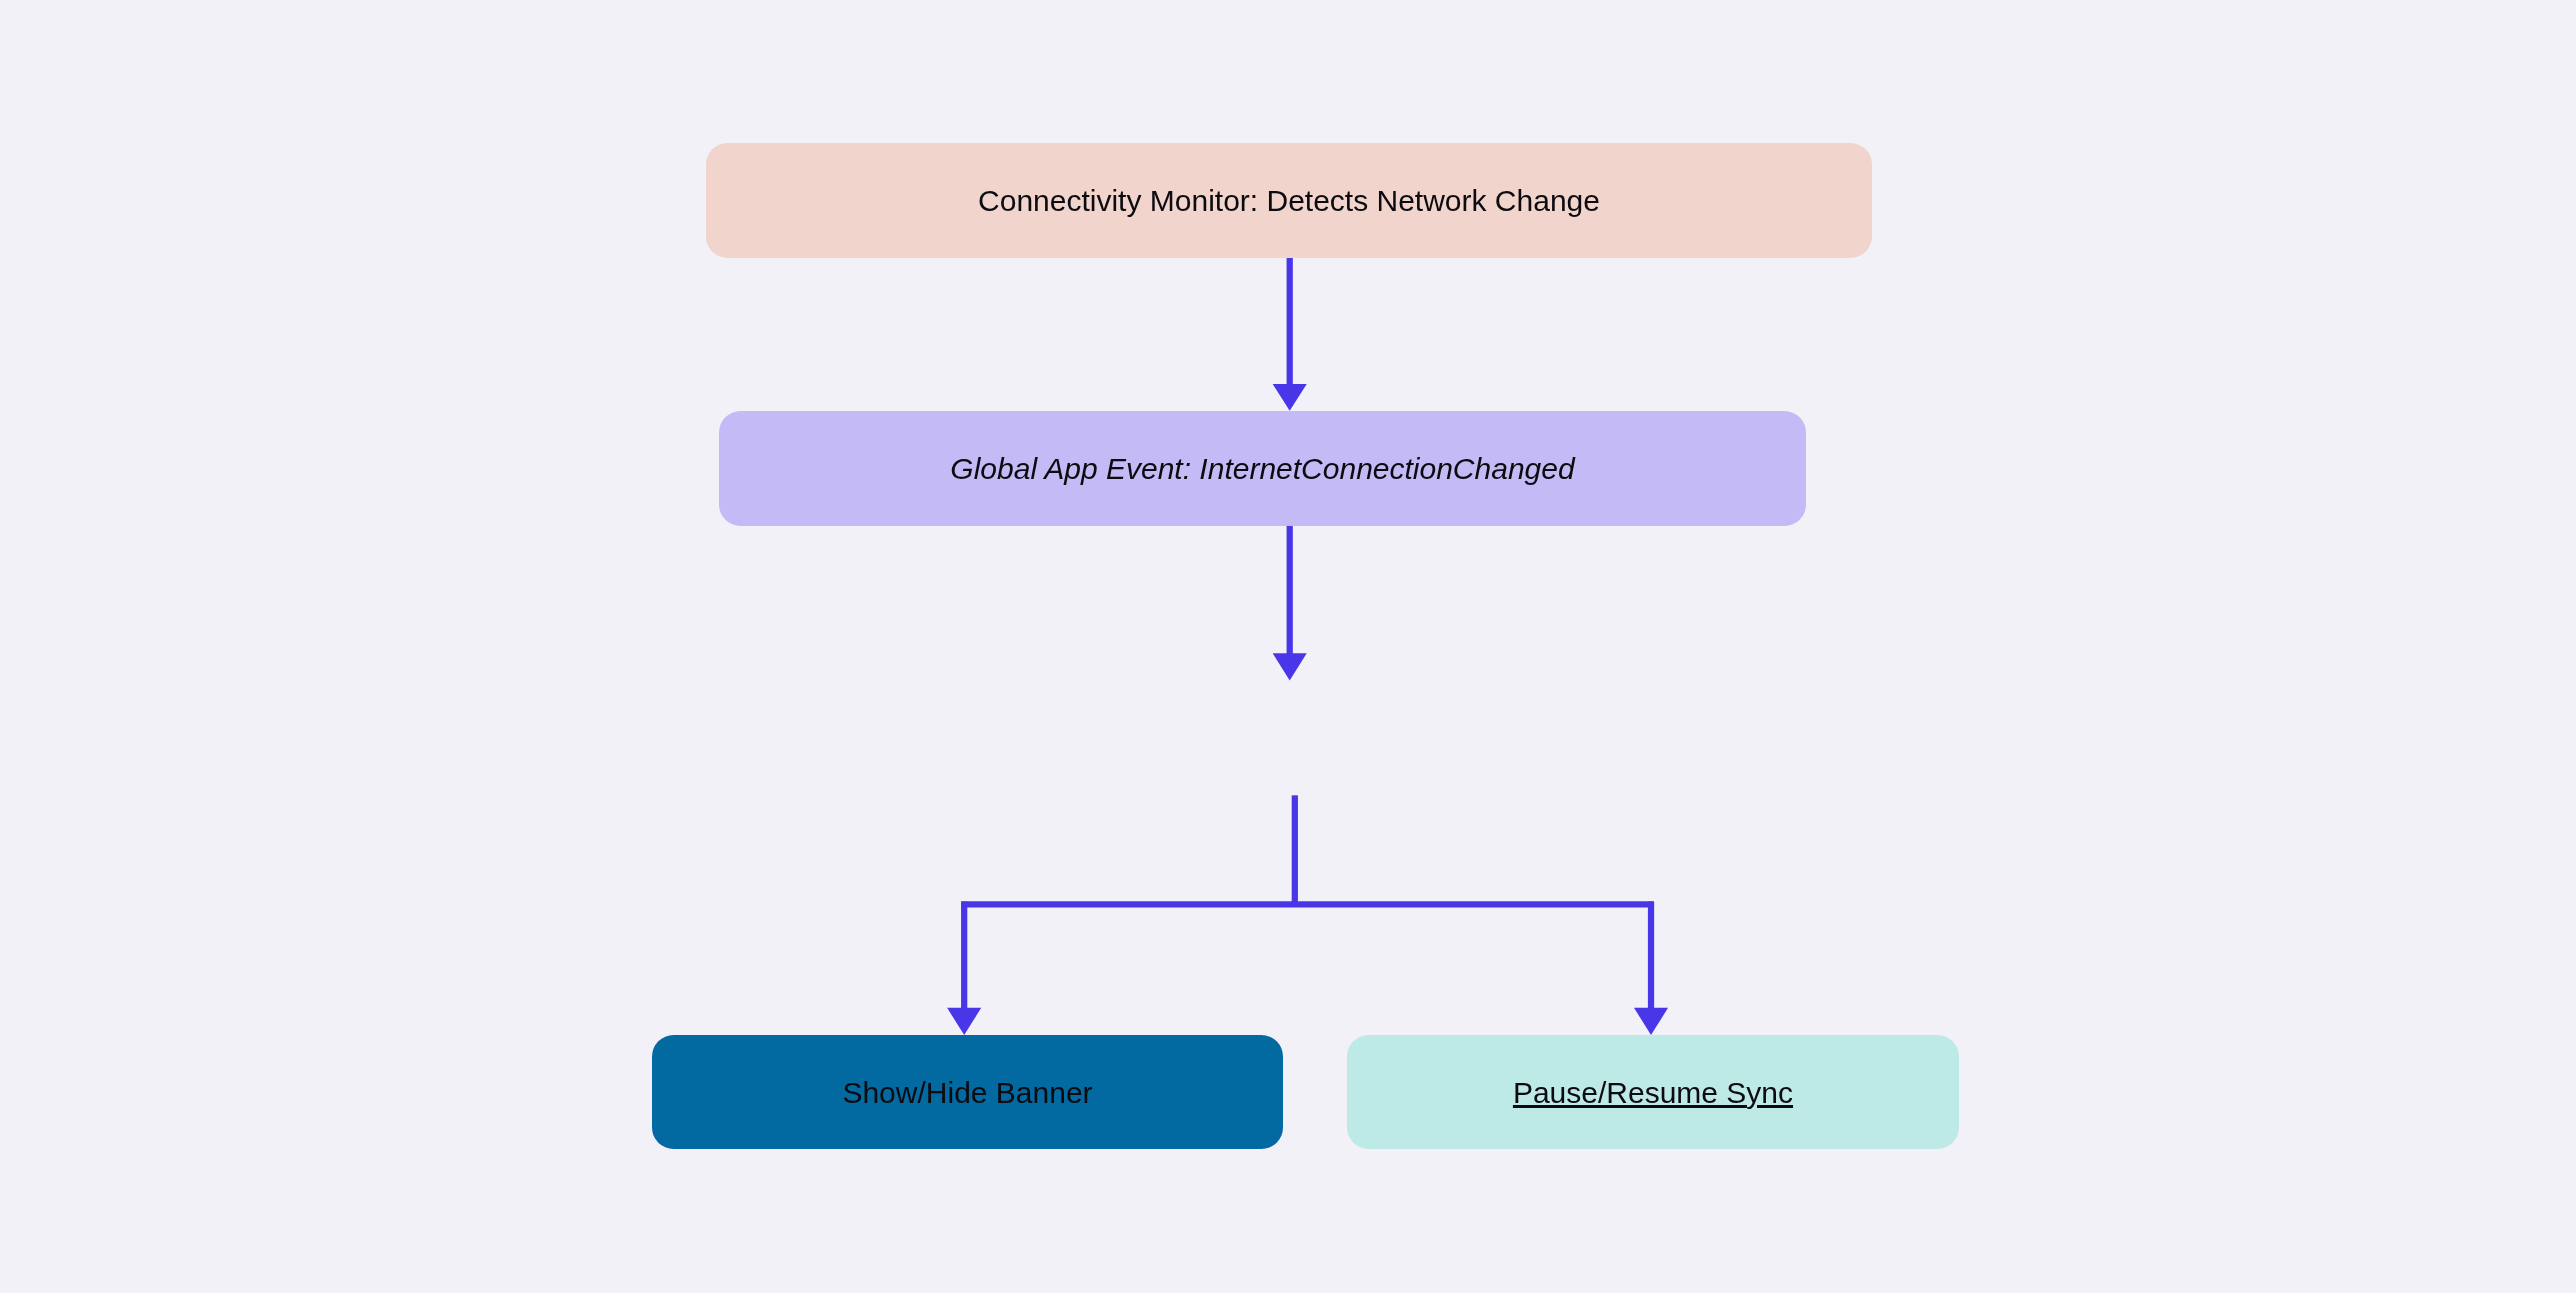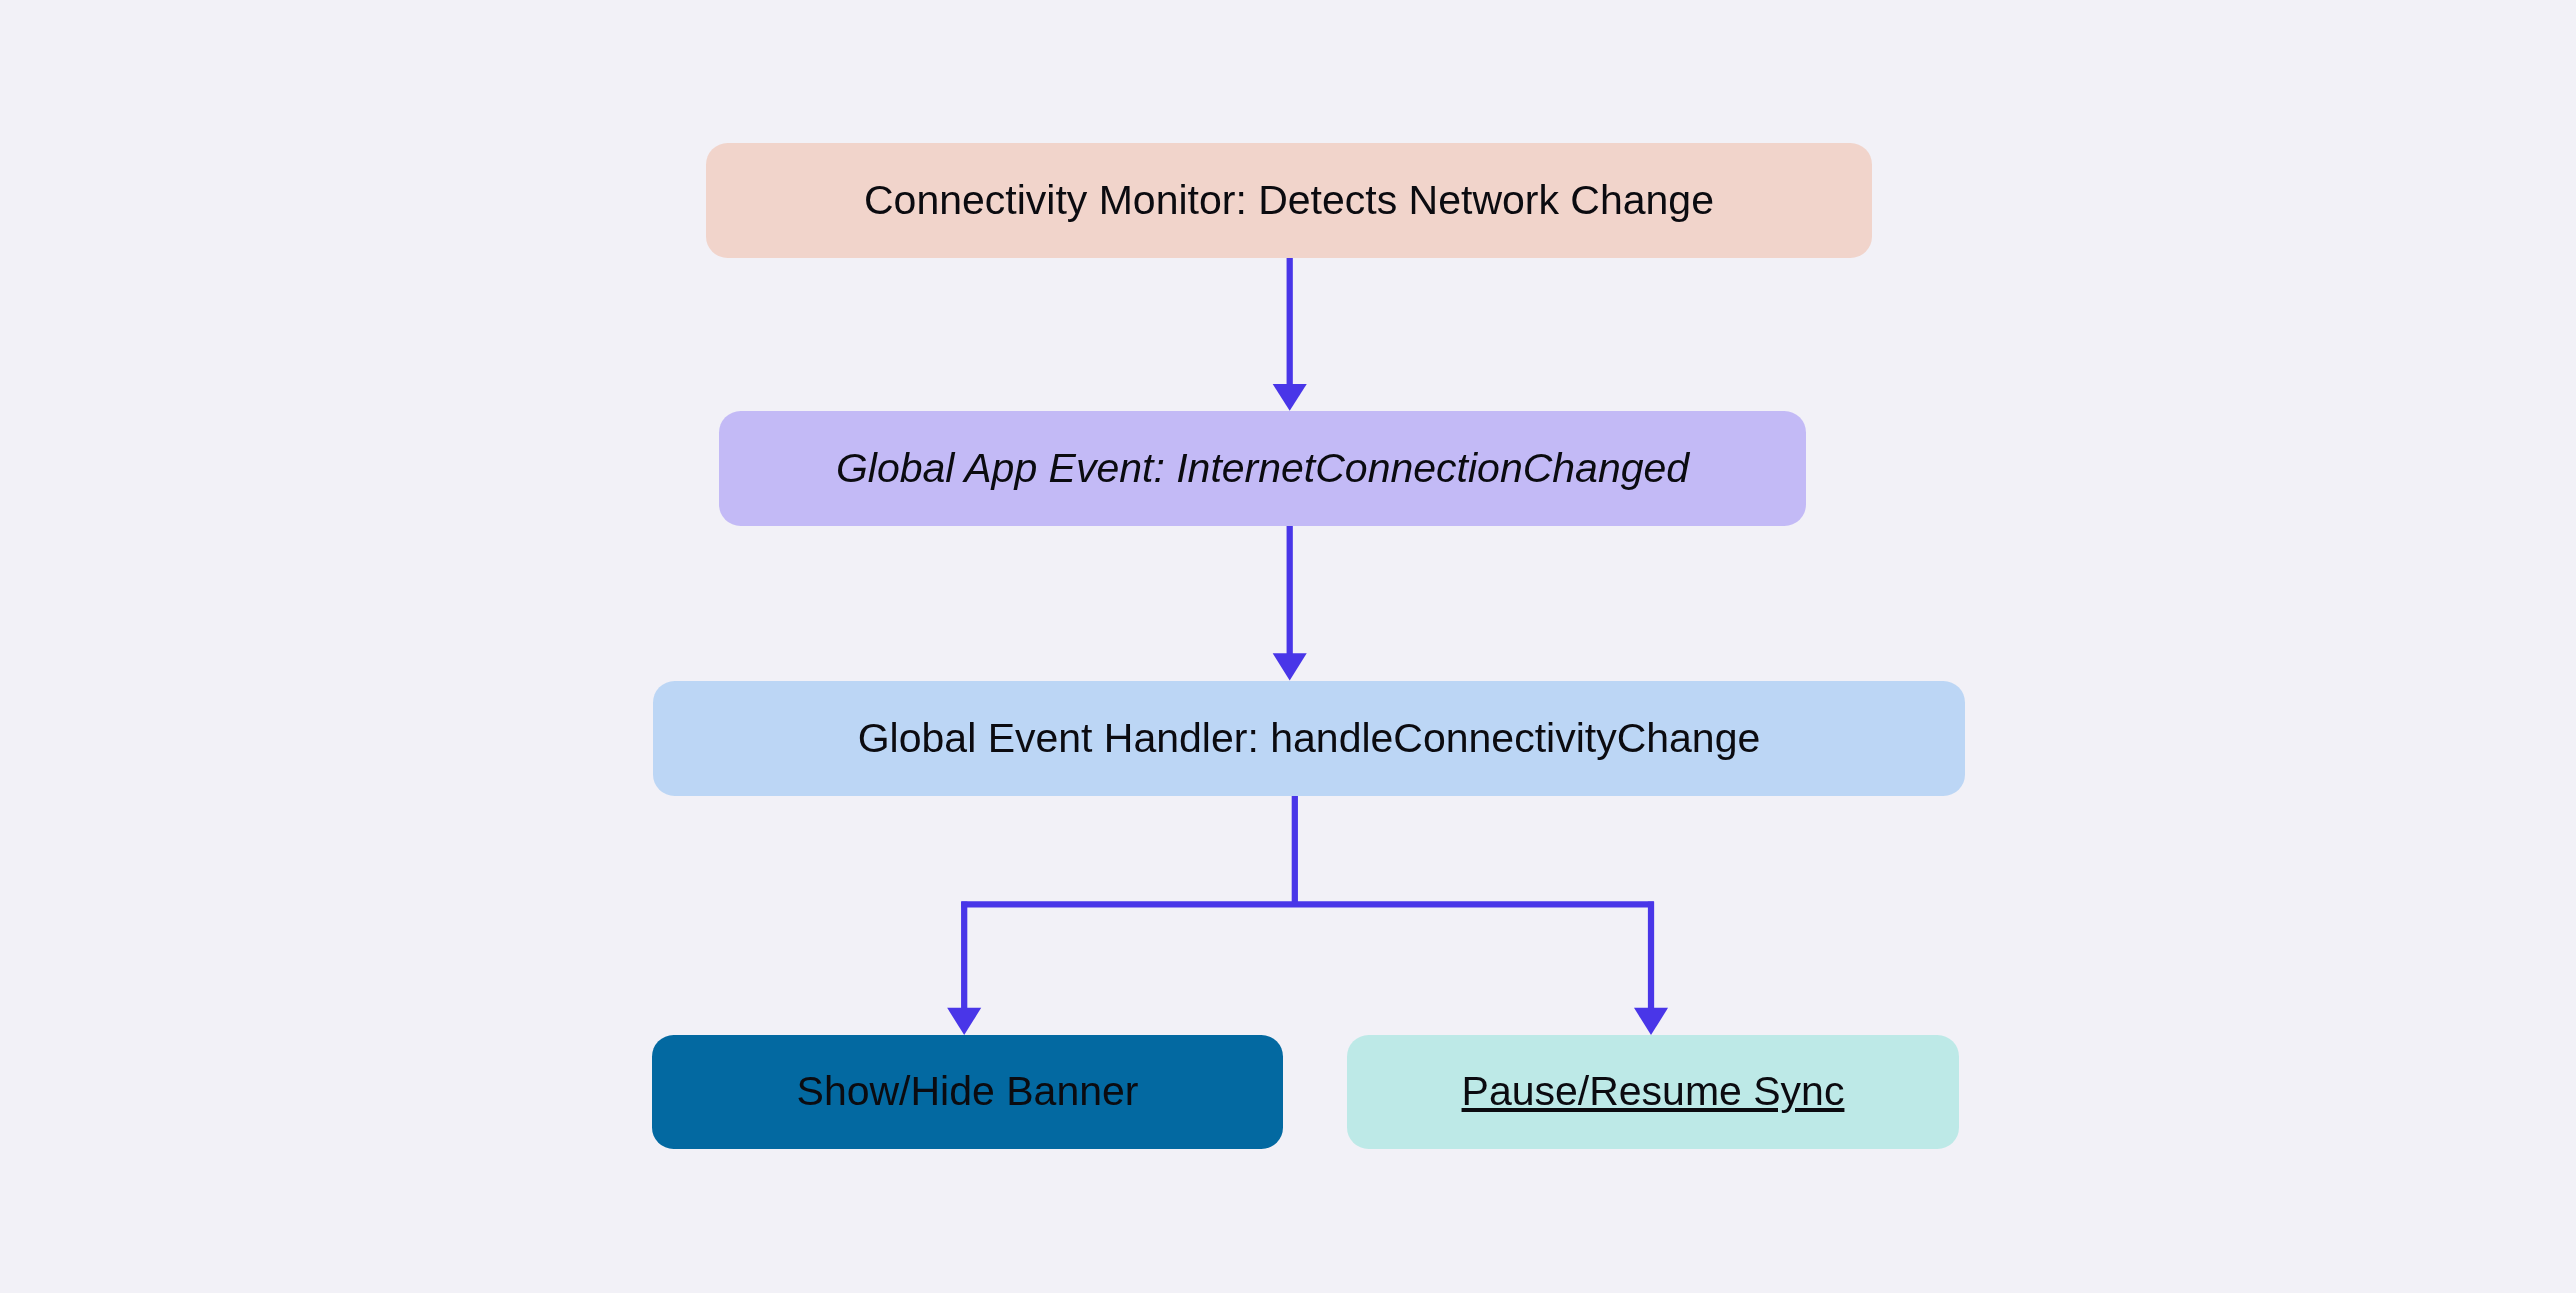--- a/index.html
+++ b/index.html
@@ -27,21 +27,21 @@
   }
   .node {
     position: absolute;
     display: flex;
     align-items: center;
     justify-content: center;
     border-radius: 21.6px;
     text-align: center;
   }
   .node-label {
-    font-size: 41px;
+    font-size: 30px;
     line-height: 1.1;
     letter-spacing: 0px;
     white-space: nowrap;
   }
   .node-monitor  { left: 706px; top: 143px;  width: 1166px; height: 115px; }
   .node-event    { left: 719px; top: 411px;  width: 1087px; height: 115px; font-style: italic; }
   .node-handler  { left: 653px; top: 681px; width: 1312px; height: 115px; }
   .node-banner   { left: 652px; top: 1035px; width: 631px; height: 114px; }
   .node-sync     { left: 1347px; top: 1035px; width: 612px; height: 114px; text-decoration: underline; }
 </style>
@@ -73,23 +73,20 @@
   </svg>
 
   <div class="node node-monitor" style="background-color: rgb(241, 212, 203);">
     <span class="node-label">Connectivity Monitor: Detects Network Change</span>
   </div>
 
   <div class="node node-event" style="background-color: rgb(195, 186, 246);">
     <span class="node-label">Global App Event: InternetConnectionChanged</span>
   </div>
 
-  <div class="node node-handler" style="background-color: rgb(188, 214, 245);">
-    <span class="node-label">Global Event Handler: handleConnectivityChange</span>
-  </div>
 
   <div class="node node-banner" style="background-color: #0369a1;">
     <span class="node-label">Show/Hide Banner</span>
   </div>
 
   <div class="node node-sync" style="background-color: rgb(189, 233, 231);">
     <span class="node-label">Pause/Resume Sync</span>
   </div>
 
 </div>

